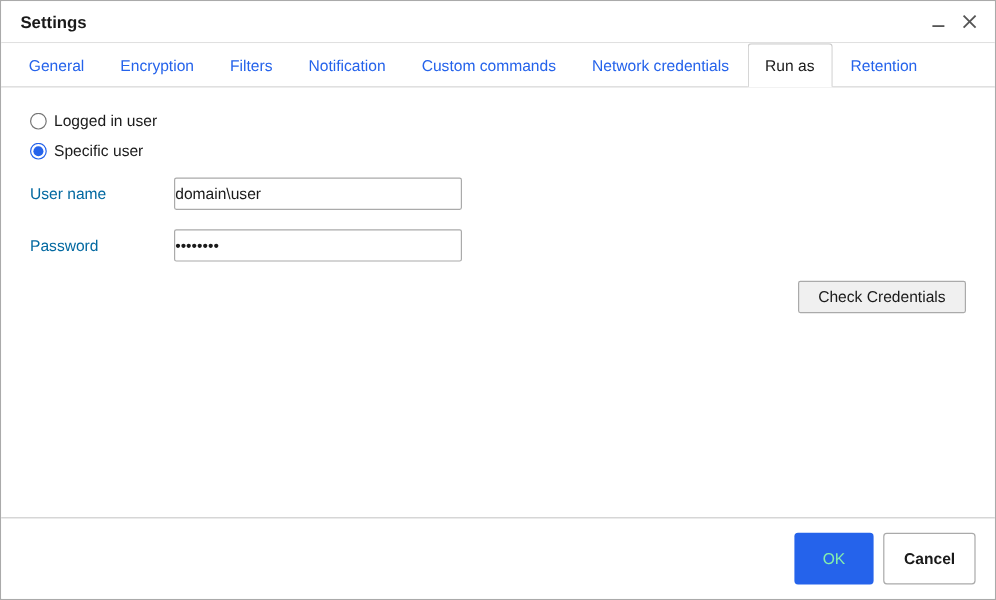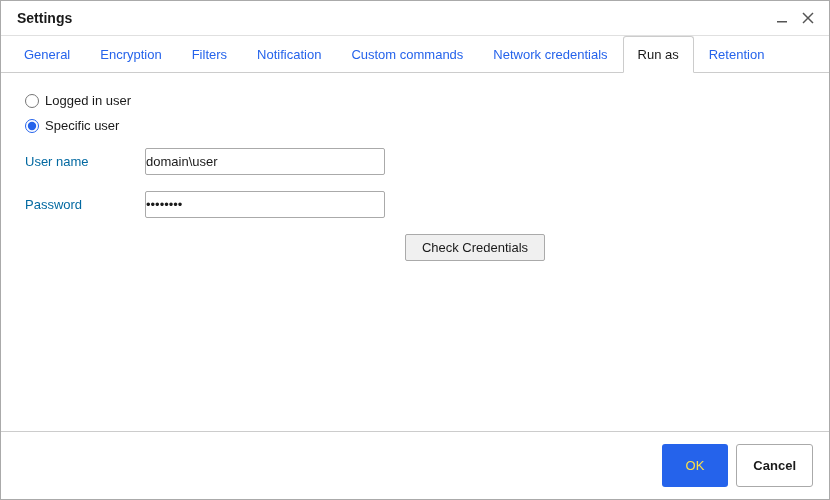--- a/index.html
+++ b/index.html
@@ -149,21 +149,21 @@
       border: 1px solid #aaa;
       border-radius: 2px;
       font-size: 13px;
       color: #1a1a1a;
       background: #fff;
       outline: none;
     }
 
     .check-credentials-row {
       display: flex;
-      justify-content: center;
+      justify-content: flex-end;
       margin-top: 8px;
       padding-right: 0;
       margin-left: 120px;
     }
 
     .btn-check {
       padding: 5px 16px;
       background: #f0f0f0;
       border: 1px solid #aaa;
       border-radius: 2px;
@@ -177,21 +177,21 @@
       padding: 12px 16px;
       display: flex;
       justify-content: flex-end;
       gap: 8px;
       background: #fff;
     }
 
     .btn-ok {
       padding: 14px 24px;
       background: #2563eb;
-      color: #fde047;
+      color: #86efac;
       border: none;
       border-radius: 3px;
       cursor: pointer;
       font-size: 13px;
       font-weight: 500;
     }
 
     .btn-cancel {
       padding: 6px 16px;
       background: #fff;

